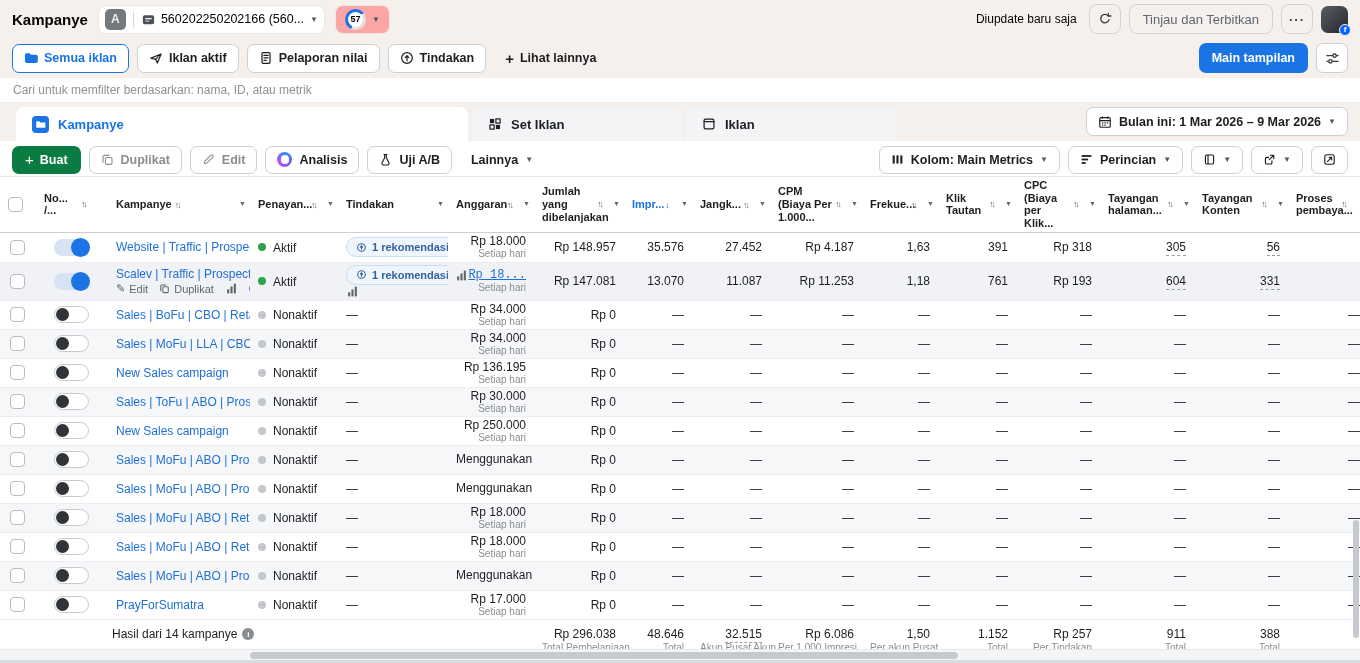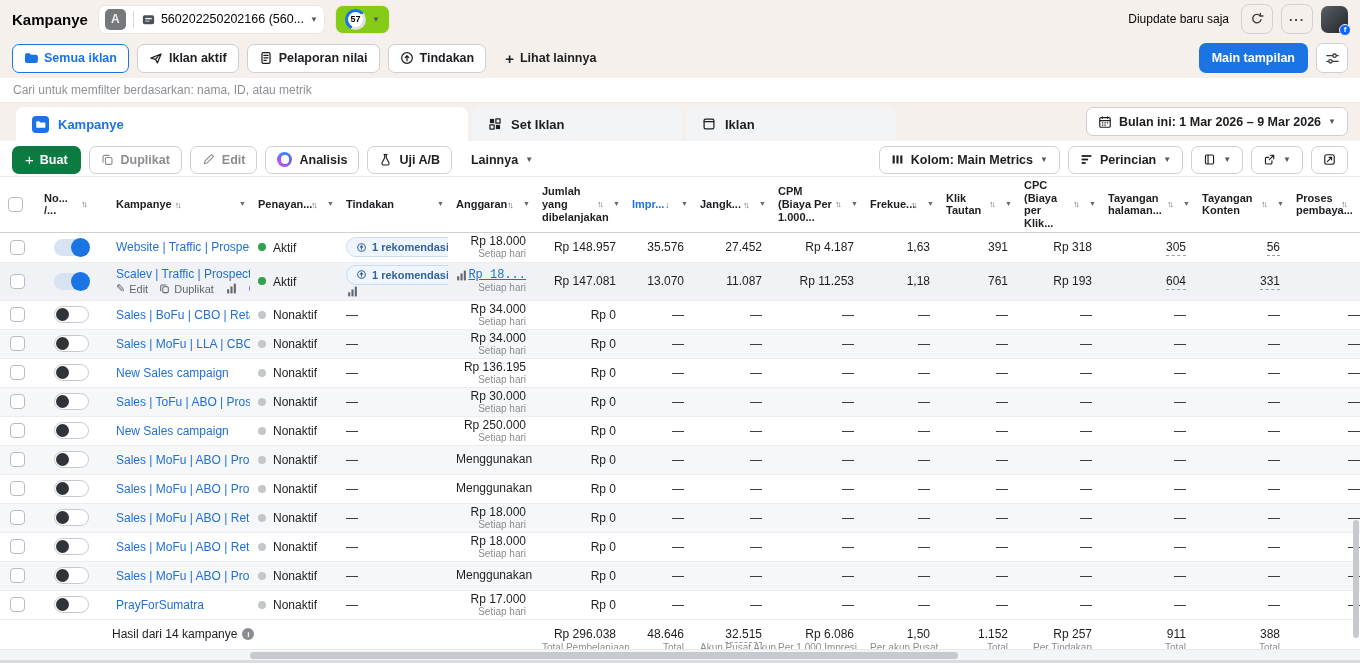--- a/index.html
+++ b/index.html
@@ -8,21 +8,21 @@
   .app { position:relative; width:1360px; height:663px; overflow:hidden; background:#fff; }
 
   
   .topbar { height:38px; background:#f6f0ec; display:flex; align-items:center; gap:10px; padding:0 12px; }
   .tb-title { font-size:15px; font-weight:700; color:#050505; }
   .acct-group { display:flex; align-items:center; background:#fff; border-radius:8px; height:29px; padding:0 6px; border:1px solid #eee6e0; }
   .acct-badge { width:21px; height:21px; border-radius:5px; background:#75787d; color:#ededed; font-size:12px; font-weight:700; display:flex; align-items:center; justify-content:center; margin-right:7px; }
   .acct-sep { width:1px; height:17px; background:#d8dadd; margin-right:7px; }
   .acct-id { font-size:12.5px; color:#050505; margin:0 6px 0 5px; white-space:nowrap; }
   .caret { font-size:8px; color:#55585c; }
-  .score-pill { display:flex; align-items:center; gap:6px; background:#84cc16; border-radius:8px; height:29px; padding:0 9px; border:1px solid #eee6e0; }
+  .score-pill { display:flex; align-items:center; gap:6px; background:#fca5a5; border-radius:8px; height:29px; padding:0 9px; border:1px solid #eee6e0; }
   .gauge { position:relative; width:21px; height:21px; }
   .gauge::before { content:""; position:absolute; inset:0; border-radius:50%; background:conic-gradient(from 205deg,#1b74e4 0 205deg,#e3e0dd 205deg 360deg); }
   .gauge::after { content:""; position:absolute; inset:3px; background:#fff; border-radius:50%; }
   .gauge b { position:absolute; inset:0; display:flex; align-items:center; justify-content:center; font-size:9px; font-weight:700; color:#050505; z-index:1; }
   .tb-right { margin-left:auto; display:flex; align-items:center; gap:8px; }
   .updated { font-size:12px; color:#050505; margin-right:4px; }
   .btn-outline { height:30px; border:1px solid #cfd2d6; border-radius:8px; background:transparent; color:#5f6持3,#5f6368; color:#606770; font-size:13px; padding:0 13px; display:flex; align-items:center; gap:6px; cursor:pointer; font-family:inherit; }
   .btn-sq { width:32px; justify-content:center; padding:0; color:#3a3b3c; }
   .avatar { position:relative; width:27px; height:27px; border-radius:7px; background:linear-gradient(135deg,#5a5f66,#23262a); }
   .fb-badge { position:absolute; right:-3px; bottom:-3px; width:12px; height:12px; border-radius:50%; background:#0866ff; color:#fff; font-size:8px; font-weight:700; display:flex; align-items:center; justify-content:center; border:1px solid #f6f0ec; }
@@ -139,20 +139,23 @@
       <span class="caret">▼</span>
     </div>
     <div class="tb-right">
       <span class="updated">Diupdate baru saja</span>
       <button class="btn-outline btn-sq">
         <svg class="ic" width="14" height="14" viewBox="0 0 16 16" fill="none" stroke="#3a3b3c" stroke-width="1.5" stroke-linecap="round">
             <path d="M12.6 8.8A4.8 4.8 0 1 1 11.6 4.4"></path>
             <path d="M11.8 1.6v3h3"></path>
           </svg>
       </button>
+      <button class="btn-outline">
+          <span>Tinjau dan Terbitkan</span>
+        </button>
       <button class="btn-outline btn-sq">
           <span style="font-weight:700;letter-spacing:1px;">···</span>
         </button>
       <div class="avatar">
           <span class="fb-badge">f</span>
         </div>
     </div>
   </header>
 
   <div class="filterbar">

